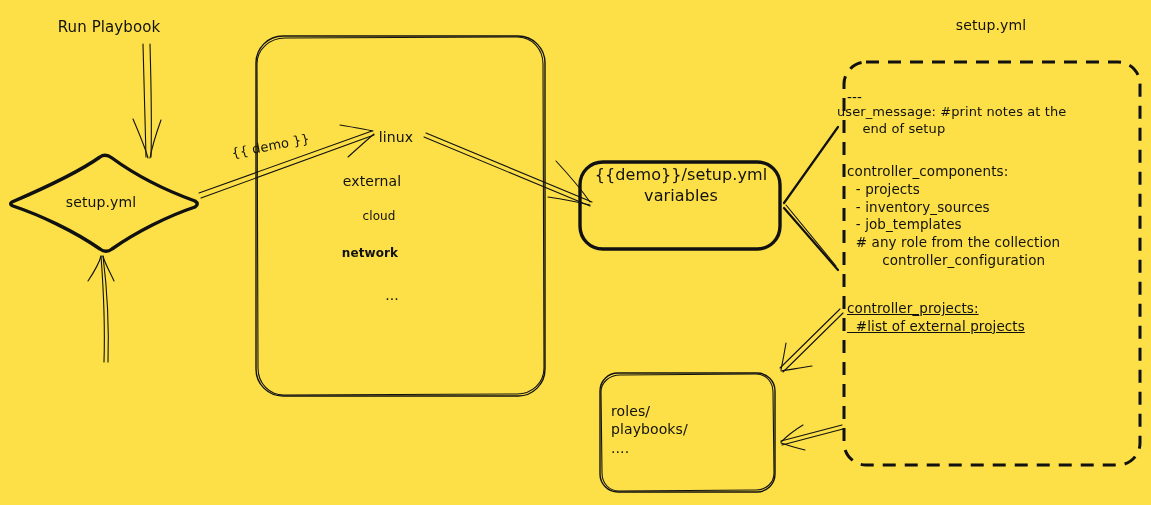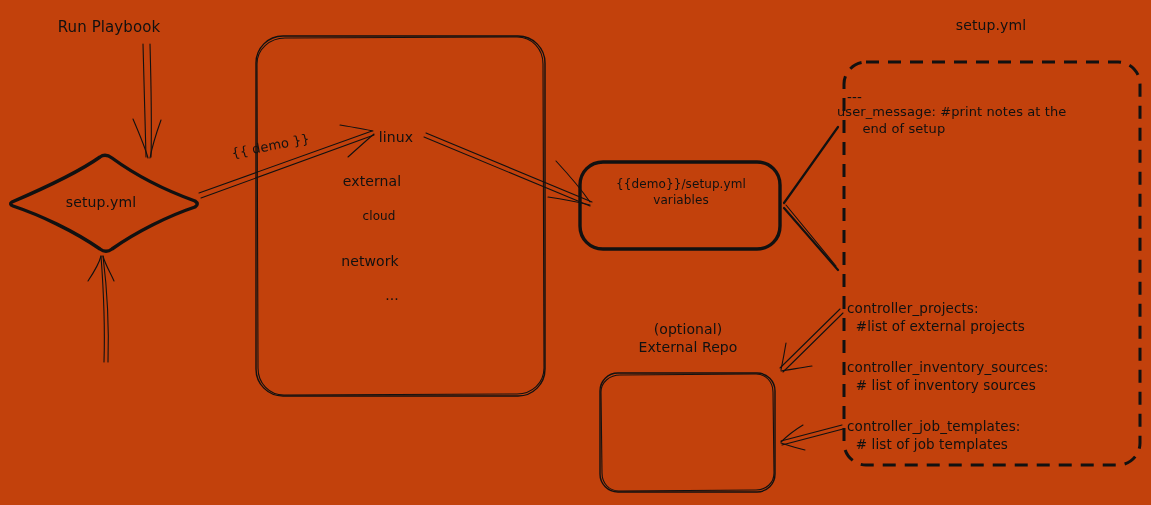--- a/index.html
+++ b/index.html
@@ -8,21 +8,21 @@
     padding: 0;
     background: #ffffff;
   }
   body {
     font-family: "DejaVu Sans", sans-serif;
   }
   #canvas {
     position: relative;
     width: 1151px;
     height: 505px;
-    background: #c2410c;
+    background: #fde047;
     overflow: hidden;
   }
   #sketch {
     position: absolute;
     left: 0;
     top: 0;
     width: 1151px;
     height: 505px;
   }
   .lbl {
@@ -39,33 +39,33 @@
 
   
   .t-run-playbook   { left: 109px; top: 18px;  font-size: 15px; }
   .t-with-variable  { left: 101px; top: 368px; font-size: 14px; }
   .t-diamond        { left: 101px; top: 193px; font-size: 14px; }
 
   .t-repo-title     { left: 400px; top: 8px;   font-size: 15px; }
   .t-linux          { left: 382px; top: 128px; font-size: 14px; padding-left: 28px; }
   .t-windows        { left: 372px; top: 172px; font-size: 14px; }
   .t-cloud          { left: 379px; top: 209px; font-size: 12px; }
-  .t-network        { left: 370px; top: 252px; font-size: 14px; }
+  .t-network        { left: 370px; top: 246px; font-size: 12px; font-weight: bold; }
   .t-ellipsis       { left: 392px; top: 286px; font-size: 14px; }
 
-  .t-vars           { left: 681px; top: 177px; font-size: 12px; }
+  .t-vars           { left: 681px; top: 164px; font-size: 16px; }
 
   .t-ext-title      { left: 688px; top: 320px; font-size: 14px; }
   .t-ext-body       { left: 611px; top: 402px; font-size: 14px; }
 
   .t-setup-title    { left: 991px; top: 16px;  font-size: 14px; }
   .t-yml-a          { left: 847px; top: 89px;  font-size: 13.5px; }
   .t-yml-b          { left: 837px; top: 103px; font-size: 13px; }
   .t-yml-c          { left: 847px; top: 163px; font-size: 13.5px; }
-  .t-yml-d          { left: 847px; top: 300px; font-size: 13.5px; }
+  .t-yml-d          { left: 847px; top: 300px; font-size: 13.5px; text-decoration: underline; }
   .t-yml-e          { left: 847px; top: 359px; font-size: 13.5px; }
   .t-yml-f          { left: 847px; top: 418px; font-size: 13.5px; }
 
   .t-demo-tag       { left: 230px; top: 145px; font-size: 13px;
                       transform: rotate(-11deg); transform-origin: left top; }
 </style>
 </head>
 <body>
 
 <div id="canvas">
@@ -184,28 +184,31 @@
   <div class="lbl ctr t-windows">external</div>
   <div class="lbl ctr t-cloud">cloud</div>
   <div class="lbl ctr t-network">network</div>
   <div class="lbl ctr t-ellipsis">...</div>
 
   <div class="lbl t-demo-tag">{{ demo }}</div>
 
   <div class="lbl ctr t-vars">{{demo}}/setup.yml
 variables</div>
 
-  <div class="lbl ctr t-ext-title">(optional)
-External Repo</div>
+  <div class="lbl lft t-ext-body">roles/
+playbooks/
+....</div>
 
   <div class="lbl ctr t-setup-title">setup.yml</div>
 
   <div class="lbl lft t-yml-a">---</div>
   <div class="lbl lft t-yml-b">user_message: #print notes at the
       end of setup</div>
+  <div class="lbl lft t-yml-c">controller_components:
+  - projects
+  - inventory_sources
+  - job_templates
+  # any role from the collection
+        controller_configuration</div>
   <div class="lbl lft t-yml-d">controller_projects:
   #list of external projects</div>
-  <div class="lbl lft t-yml-e">controller_inventory_sources:
-  # list of inventory sources</div>
-  <div class="lbl lft t-yml-f">controller_job_templates:
-  # list of job templates</div>
 
 </div>
 
 </body></html>

